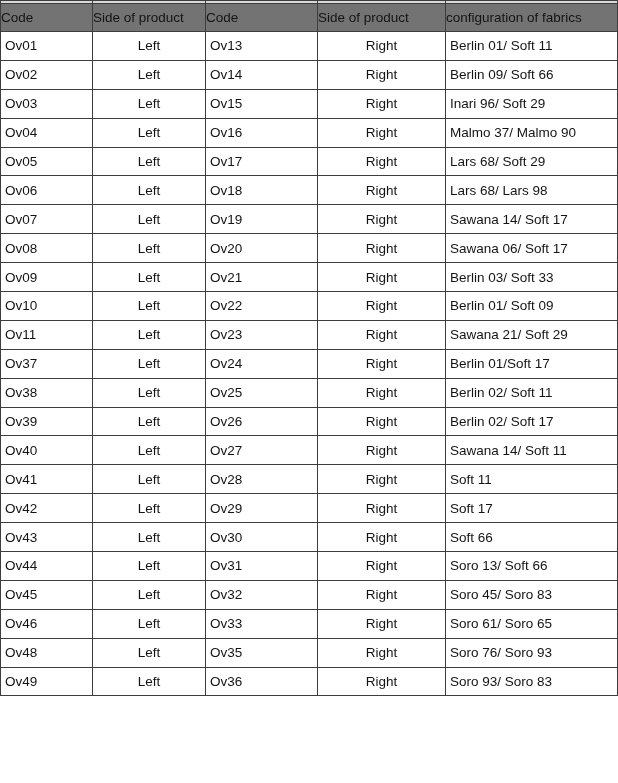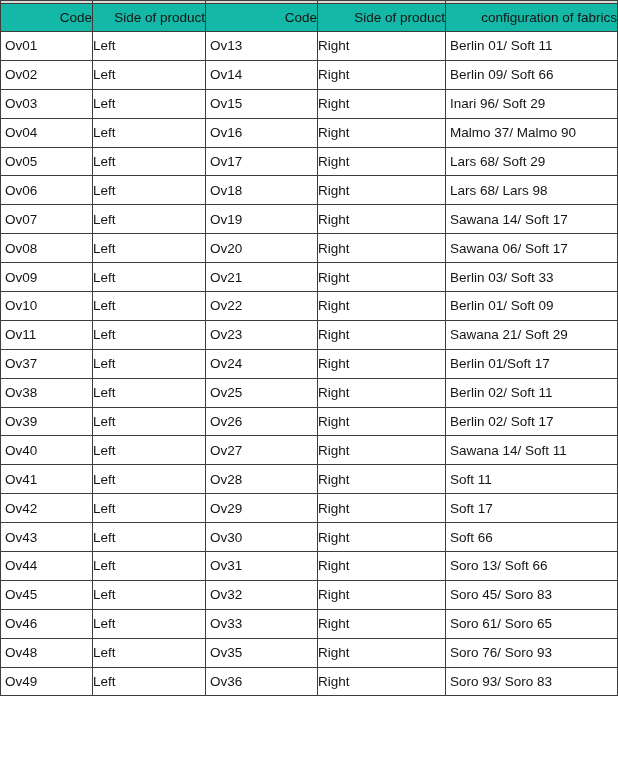--- a/index.html
+++ b/index.html
@@ -28,38 +28,38 @@
     border: 1px solid #3d3d3d;
     color: #141414;
     font-size: 13.5px;
     padding: 0 2px 0 4px;
     overflow: hidden;
     white-space: nowrap;
     vertical-align: middle;
     box-sizing: border-box;
   }
   .fabric-table th {
-    background: #14b8a6;
+    background: #737373;
     font-weight: normal;
-    text-align: right;
+    text-align: left;
     height: 28px;
     padding: 0;
   }
   .fabric-table td {
     height: 28.9px;
     background: #ffffff;
   }
   .fabric-table tr.sliver td {
     height: 3px;
     background: #d9d9d9;
     padding: 0;
     border-bottom: 1px solid #3d3d3d;
   }
   td.left  { text-align: left; }
-  td.center{ text-align: left; padding: 0; }
+  td.center{ text-align: center; padding: 0; }
 </style>
 </head>
 <body>
 
 <div class="page">
   <table class="fabric-table">
     <colgroup>
       <col style="width:92px">
       <col style="width:113px">
       <col style="width:112px">

